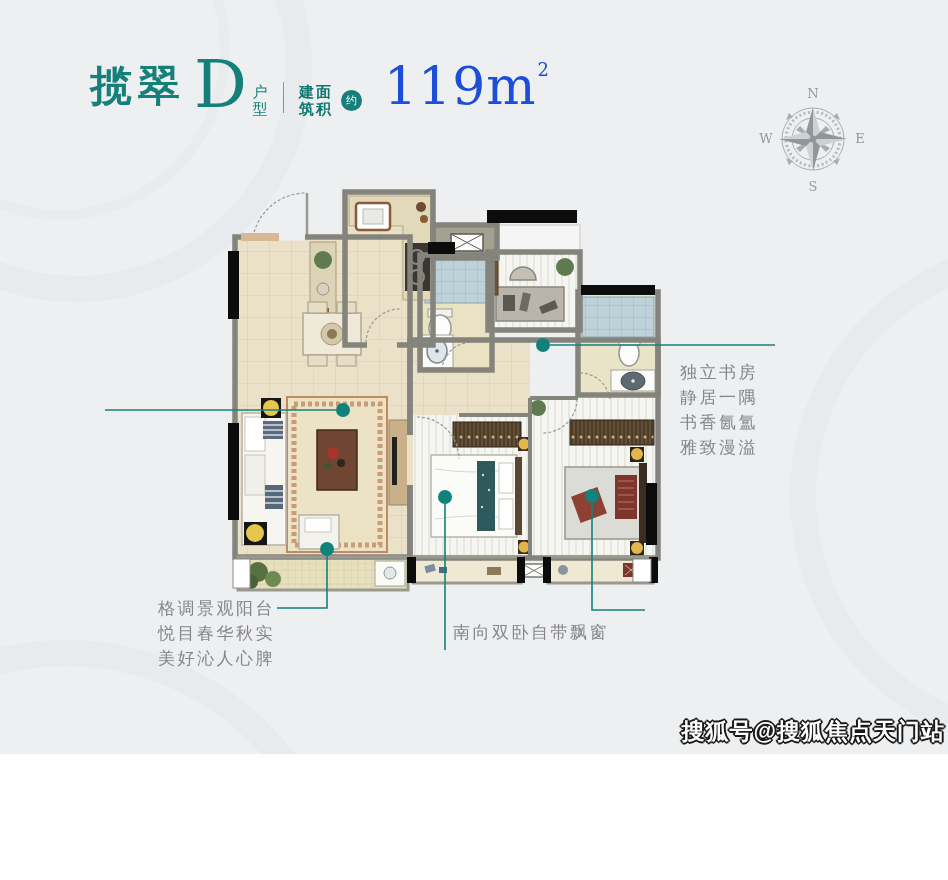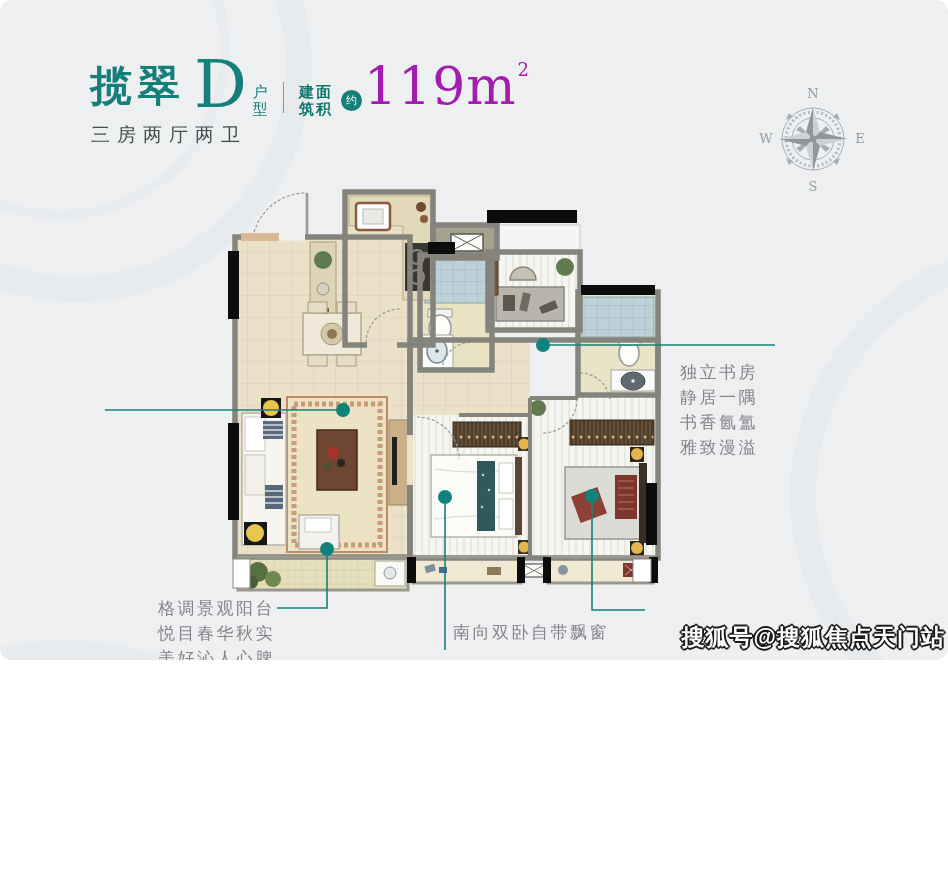--- a/index.html
+++ b/index.html
@@ -1,33 +1,33 @@
 <!DOCTYPE html>
 <html><head>
 <meta charset="utf-8">
 <style>
   html,body{margin:0;padding:0;}
   body{font-family:"DejaVu Serif","Liberation Serif",serif;}
-  #page{position:relative;width:948px;height:660px;background:#edeff1;overflow:hidden;border-radius:12px;}
+  #page{position:relative;width:948px;height:754px;background:#edeff1;overflow:hidden;}
 
   
   .deco{position:absolute;border-radius:50%;border:26px solid #e4e7ea;opacity:.55;pointer-events:none;}
   .deco2{position:absolute;border-radius:50%;border:10px solid #e6e9ec;opacity:.6;pointer-events:none;}
   .deco-line{position:absolute;height:1px;background:#b3b7ba;}
 
   
   .hdr{position:absolute;left:0;top:0;width:948px;height:170px;}
   .t-name{position:absolute;left:90px;top:58px;font-size:42px;font-weight:700;letter-spacing:6px;color:#15807a;}
   .t-letter{position:absolute;left:194px;top:46px;font-size:66px;color:#15807a;}
   .t-stack{position:absolute;left:251px;top:84px;width:18px;line-height:17px;font-size:15px;color:#15807a;text-align:center;}
   .t-div{position:absolute;left:283px;top:82px;width:1px;height:31px;background:#15807a;opacity:.65;}
   .t-area-label{position:absolute;left:299px;top:84px;font-size:15px;font-weight:700;line-height:17px;letter-spacing:2px;color:#0f766e;}
   .t-approx{position:absolute;left:341px;top:90px;width:21px;height:21px;border-radius:50%;background:#15807a;color:#f4f6f5;
             font-size:11px;line-height:21px;text-align:center;}
-  .t-area{position:absolute;left:364px;top:56px;font-size:52px;color:#a21caf;letter-spacing:1px;}
+  .t-area{position:absolute;left:384px;top:56px;font-size:52px;color:#1d4ed8;letter-spacing:1px;}
   .t-area sup{font-size:18px;vertical-align:28px;margin-left:1px;}
   .t-sub{position:absolute;left:91px;top:122px;font-size:19px;letter-spacing:7px;color:#414e4c;}
 
   
   .compass{position:absolute;left:756px;top:84px;}
 
   
   .plan{position:absolute;left:225px;top:185px;}
   .overlay{position:absolute;left:0;top:0;pointer-events:none;}
 
@@ -65,21 +65,20 @@
       <span>户</span><br>
       <span>型</span>
     </span>
     <span class="t-div"></span>
     <span class="t-area-label">
       <span>建面</span><br>
       <span>筑积</span>
     </span>
     <span class="t-approx">约</span>
     <span class="t-area"><span>119m</span><sup>2</sup></span>
-    <div class="t-sub">三房两厅两卫</div>
   </div>
 
   <svg class="compass" width="115" height="112" viewBox="0 0 115 112">
     <g stroke="#a6adb1" fill="none" stroke-width="1">
       <circle cx="57" cy="55" r="31"></circle>
       <circle cx="57" cy="55" r="27" stroke-dasharray="2,2.5" stroke-width="3" opacity=".8"></circle>
       <circle cx="57" cy="55" r="21"></circle>
     </g>
 
     <g fill="#a6adb1" stroke="none">

